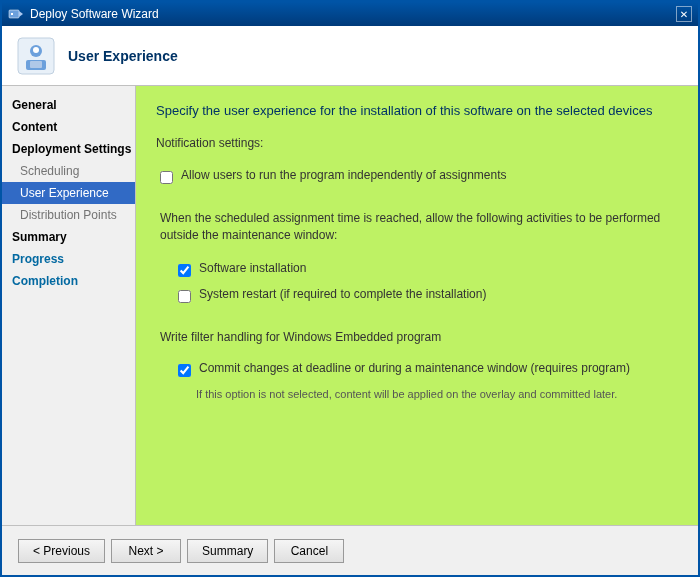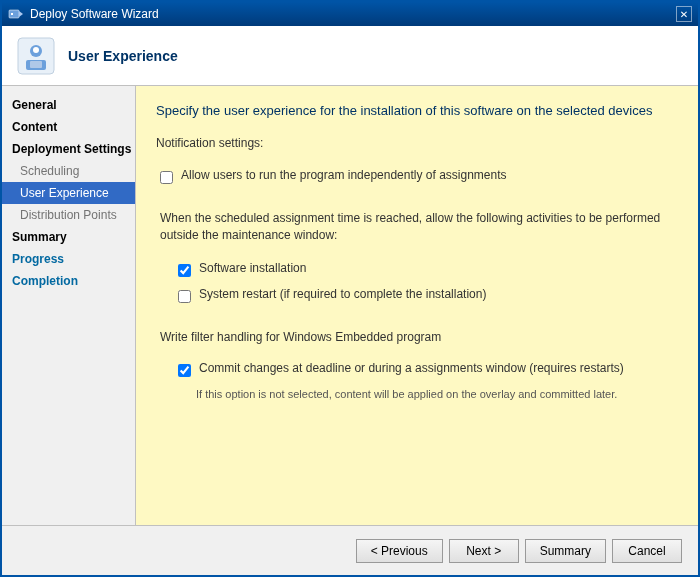--- a/index.html
+++ b/index.html
@@ -123,21 +123,21 @@
     }
 
     .sidebar-item.disabled {
       color: #0369a1;
       cursor: default;
     }
 
     .main-content {
       flex: 1;
       padding: 16px 20px;
-      background: #fef9c3;
+      background: #bef264;
       overflow-y: auto;
     }
 
     .section-title {
       font-size: 13px;
       color: #003366;
       margin-bottom: 16px;
       line-height: 1.4;
     }
 
@@ -191,21 +191,20 @@
       line-height: 1.4;
       margin-top: 4px;
     }
 
     .footer {
       height: 50px;
       background: #f0f0f0;
       border-top: 1px solid #c0c0c0;
       display: flex;
       align-items: center;
-      justify-content: flex-end;
       padding: 0 16px;
       gap: 6px;
       flex-shrink: 0;
     }
 
     .footer-btn {
       padding: 4px 14px;
       font-size: 12px;
       border: 1px solid #999;
       background: linear-gradient(to bottom, #f5f5f5, #e0e0e0);
@@ -284,21 +283,21 @@
       </div>
 
       <div class="separator"></div>
 
       <div class="info-text">Write filter handling for Windows Embedded program</div>
 
       <div class="separator" style="height:6px;"></div>
 
       <div class="checkbox-row indented">
         <input type="checkbox" id="cb4" checked="" style="">
-        <label class="checkbox-label" for="cb4">Commit changes at deadline or during a assignments window (requires restarts)</label>
+        <label class="checkbox-label" for="cb4">Commit changes at deadline or during a maintenance window (requires program)</label>
       </div>
 
       <div class="note-text">If this option is not selected, content will be applied on the overlay and committed later.</div>
     </div>
   </div>
 
   <div class="footer">
     <button class="footer-btn">&lt; Previous</button>
     <button class="footer-btn">Next &gt;</button>
     <button class="footer-btn">Summary</button>

